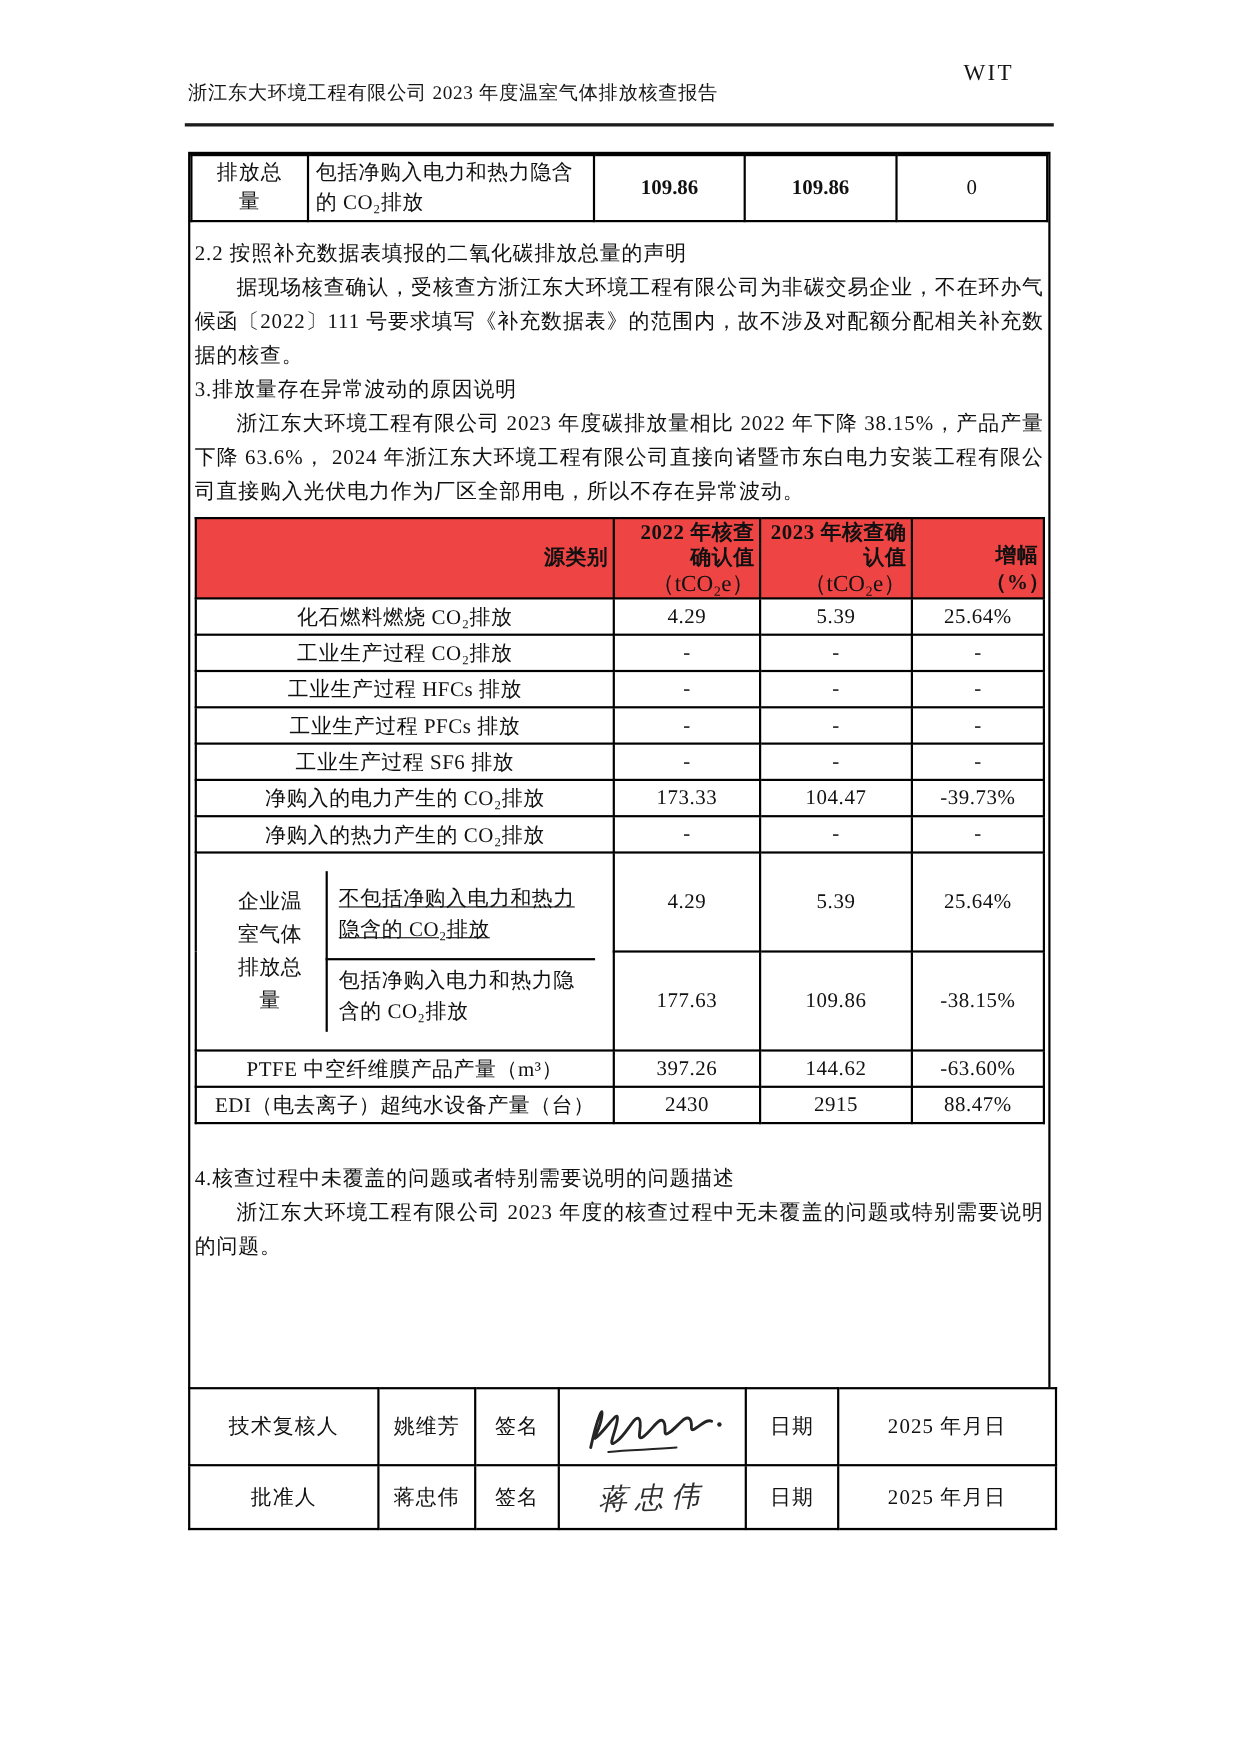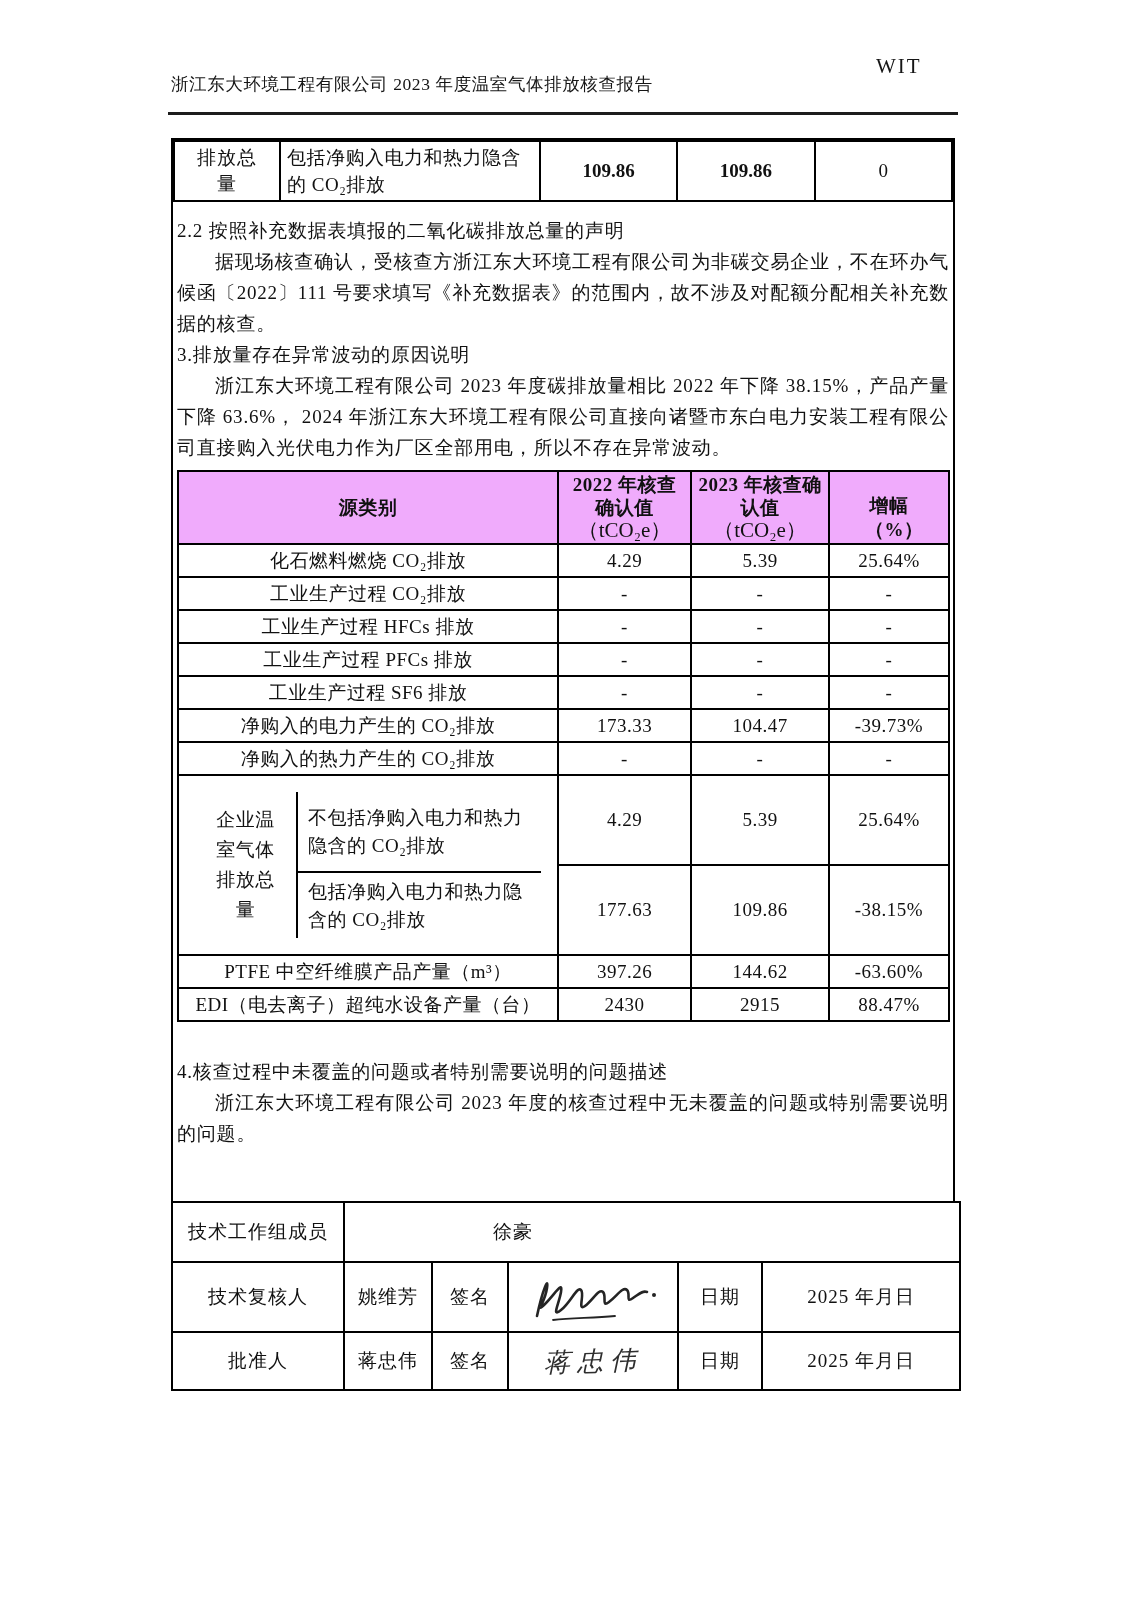--- a/index.html
+++ b/index.html
@@ -30,21 +30,21 @@
   .frag-val.v3 { font-weight:normal; }
 
   
   .textblock { padding:13px 4px 0 4px; font-size:19px; line-height:31px; letter-spacing:.8px; text-align:justify; }
   .sec-heading { margin:0; }
   .para { margin:0; text-indent:2em; }
 
   
   .cmp-table { margin:7px 0 0 4px; width:771px; table-layout:fixed; }
   .cmp-table td { border:2px solid #000; font-size:19px; text-align:center; vertical-align:middle; padding:1px 4px; letter-spacing:.5px; }
-  .cmp-head td { background:#f0abfc; font-weight:bold; height:62px; line-height:23px; }
+  .cmp-head td { background:#ef4444; font-weight:bold; height:62px; line-height:23px;text-align:right; }
   .cmp-unit { display:block; font-weight:normal; font-size:21px; letter-spacing:0; }
   .growth-wrap { display:inline-block; width:48px; line-height:24px;margin-top:20px; }
   .cmp-row td { height:33px; }
   .cmp-tall td { height:66px; }
   .cmp-desc { text-align:left !important; padding-left:10px !important; line-height:28px; }
   .cmp-grouplabel { width:102px; }
   .cmp-grouplabel span { display:inline-block; width:62px; line-height:30px; text-align:center; }
 
   
   .sig-table { position:absolute; left:-2px; bottom:-2px; width:788px; table-layout:fixed; background:#fff; }
@@ -146,21 +146,21 @@
             <td>-</td>
             <td>-</td>
             <td>-</td>
       </tr>
       <tr class="cmp-tall">
         <td rowspan="2" style="padding:16px">
           <table style="width:100%; height:132px; border-collapse:collapse;">
             <tbody>
                   <tr>
               <td rowspan="2" class="cmp-grouplabel" style="border:none;border-right:2px solid #000;"><span>企业温室气体排放总量</span></td>
-              <td class="cmp-desc" style="border:none;border-bottom:2px solid #000;height:80px;">不包括净购入电力和热力隐含的 CO₂排放</td>
+              <td class="cmp-desc" style="border:none;border-bottom:2px solid #000;height:80px;text-decoration:underline;">不包括净购入电力和热力隐含的 CO₂排放</td>
             </tr>
             <tr>
               <td class="cmp-desc" style="border:none;height:66px;">包括净购入电力和热力隐含的 CO₂排放</td>
             </tr>
           </tbody>
               </table>
         </td>
         <td>4.29</td>
         <td>5.39</td>
         <td>25.64%</td>
@@ -193,24 +193,20 @@
     <table class="sig-table">
       <colgroup>
           <col style="width:172px">
           <col style="width:88px">
           <col style="width:76px">
           <col style="width:170px">
           <col style="width:84px">
           <col style="width:198px">
         </colgroup>
       <tbody>
-      <tr class="r2">
-        <td>技术工作组成员</td>
-        <td colspan="5" class="members-cell">徐豪</td>
-      </tr>
       <tr class="r3">
         <td>技术复核人</td>
         <td>姚维芳</td>
         <td>签名</td>
         <td class="sig-cell">
           <svg class="scribble" width="140" height="58" viewBox="0 0 140 58">
             <path d="M14,48 C20,20 26,8 24,20 C22,34 12,46 22,36 C32,26 40,12 38,24 C36,36 28,50 38,42 C48,34 54,18 58,22 C62,26 54,44 62,38 C70,32 76,20 80,24 C84,28 78,40 86,34 C94,28 100,18 104,22 C108,26 102,36 110,30 C116,26 120,22 124,24" fill="none" stroke="#242424" stroke-width="2.6" stroke-linecap="round"></path>
             <path d="M30,52 C50,50 70,50 92,48" fill="none" stroke="#242424" stroke-width="1.8" stroke-linecap="round"></path>
             <circle cx="131" cy="27" r="2" fill="#242424"></circle>
           </svg>

